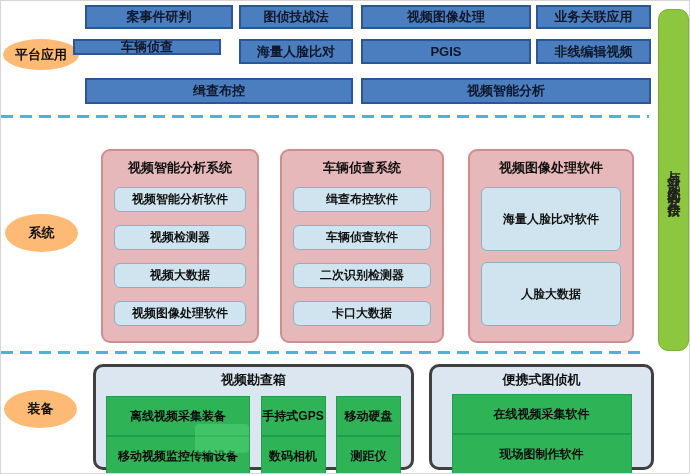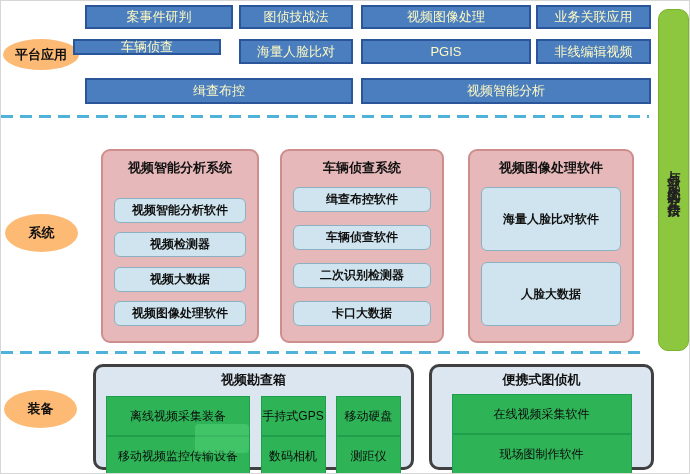--- a/index.html
+++ b/index.html
@@ -10,21 +10,21 @@
   }
   
   .ellipse{
     position:absolute;background:#fdba74;border-radius:50%;
     display:flex;align-items:center;justify-content:center;
     font-size:13px;font-weight:bold;color:#111;
   }
   
   .pbtn{
     position:absolute;background:#4a7ebf;border:2px solid #2a5699;box-sizing:border-box;
-    color:#fef9c3;font-size:13px;font-weight:normal;
+    color:#0f172a;font-size:13px;font-weight:bold;
     display:flex;align-items:center;justify-content:center;white-space:nowrap;
   }
   
   .dash{
     position:absolute;height:3px;left:0;
     background:repeating-linear-gradient(90deg,#4fb3d9 0 12px,transparent 12px 19px);
   }
   
   .sysbox{
     position:absolute;top:148px;height:194px;box-sizing:border-box;
@@ -48,21 +48,21 @@
     background:#dce6f1;border:3px solid #404040;border-radius:10px;
     display:flex;flex-direction:column;padding:4px 8px 9px 8px;
   }
   .equipbox .title{
     text-align:center;font-size:13px;font-weight:bold;color:#111;
     height:18px;line-height:18px;flex:0 0 auto;margin-bottom:5px;
   }
   .eq-item{
     background:#2eb457;border:1px solid #1f9e4c;border-radius:0;box-sizing:border-box;
     height:40px;display:flex;align-items:center;justify-content:center;
-    font-size:12px;font-weight:normal;color:#0b0b0b;white-space:nowrap;
+    font-size:12px;font-weight:bold;color:#0b0b0b;white-space:nowrap;
   }
   .eq-row{display:flex;justify-content:space-between;}
   .eq-rows{display:flex;flex-direction:column;justify-content:space-between;flex:1;padding:2px 2px 4px 2px;}
   .w-big{width:144px;} .w-small{width:65px;}
   .stack{display:flex;flex-direction:column;align-items:center;justify-content:space-between;flex:1;padding-bottom:2px;}
   .stack .eq-item{width:180px;}
   .hl-overlay{
     position:absolute;left:99px;top:57px;width:54px;height:29px;border-radius:4px;
     background:rgba(88,214,125,0.45);pointer-events:none;
   }
@@ -95,21 +95,21 @@
   <div class="pbtn" style="left:238px;top:38px;width:114px;height:25px;">海量人脸比对</div>
   <div class="pbtn" style="left:360px;top:38px;width:170px;height:25px;">PGIS</div>
   <div class="pbtn" style="left:535px;top:38px;width:115px;height:25px;">非线编辑视频</div>
 
   <div class="pbtn" style="left:84px;top:77px;width:268px;height:26px;">缉查布控</div>
   <div class="pbtn" style="left:360px;top:77px;width:290px;height:26px;">视频智能分析</div>
 
   <div class="dash" style="top:114px;width:648px;"></div>
   <div class="dash" style="top:350px;width:645px;"></div>
 
-  <div class="sysbox" style="left:100px;width:158px;gap:11px;">
+  <div class="sysbox" style="left:100px;width:158px;">
     <div class="title">视频智能分析系统</div>
     <div class="items">
       <div class="sys-item">视频智能分析软件</div>
       <div class="sys-item">视频检测器</div>
       <div class="sys-item">视频大数据</div>
       <div class="sys-item">视频图像处理软件</div>
     </div>
   </div>
 
   <div class="sysbox" style="left:279px;width:164px;">

